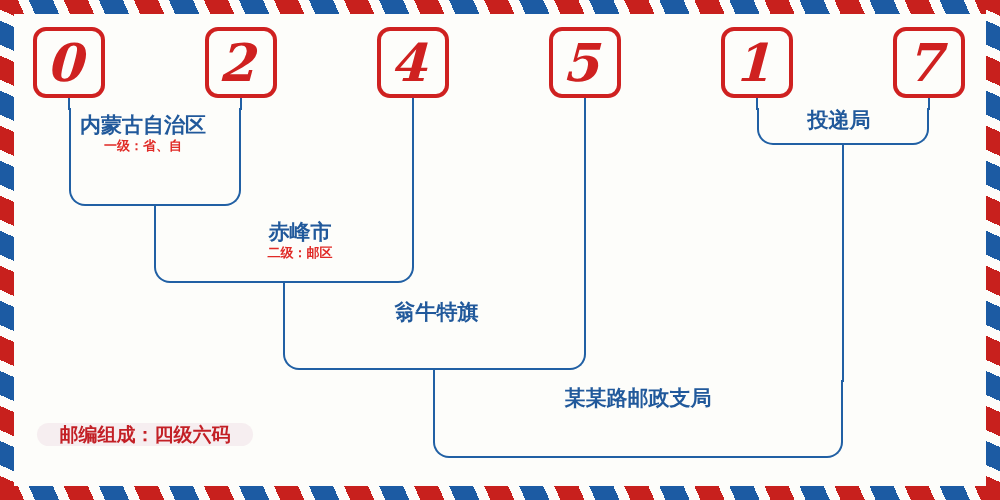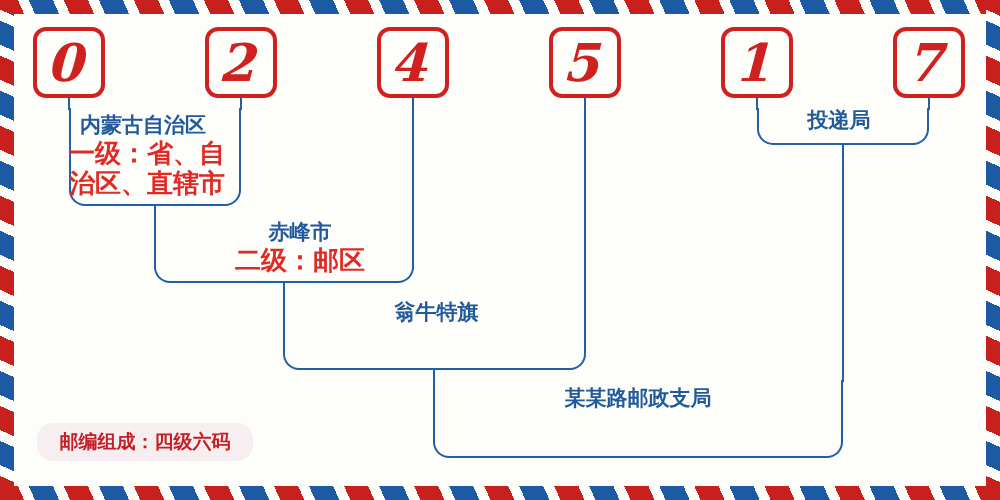--- a/index.html
+++ b/index.html
@@ -106,31 +106,31 @@
     color: #21599b;
     font-family: "Liberation Serif", "DejaVu Serif", serif;
     font-weight: bold;
     font-size: 21px;
     white-space: nowrap;
   }
   .label-sub {
     color: #e02a26;
     font-family: "DejaVu Sans", "Liberation Sans", sans-serif;
     font-weight: bold;
-    font-size: 26px;
+    font-size: 13px;
   }
   .label-sub.nowrap { white-space: nowrap; }
 
   
   #footer-badge {
     position: absolute;
     left: 37px;
     top: 423px;
     width: 216px;
-    height: 38px;
+    height: 23px;
     background: #f6eef0;
     border-radius: 16px;
     display: flex;
     align-items: center;
     justify-content: center;
     z-index: 10;
     text-align: center;
   }
   #footer-badge .badge-text {
     color: #c32026;
@@ -168,21 +168,20 @@
   <div class="digit-card" style="left:893px;">
     <span class="digit">7</span>
   </div>
 
   <div class="vline" style="left:68px;  top:98px;  height:12px;"></div>
   <div class="vline" style="left:240px; top:98px;  height:12px;"></div>
   <div class="bracket" style="left:69px; top:108px; width:172px; height:98px;"></div>
   <div class="label-group" style="left:69px; top:113px; width:148px;">
     <div class="label-title">内蒙古自治区</div>
     <div class="label-sub nowrap">一级：省、自</div>
-    <div class="label-sub nowrap">治区、直辖市</div>
   </div>
 
   <div class="vline" style="left:154px; top:206px; height:12px;"></div>
   <div class="vline" style="left:412px; top:98px;  height:120px;"></div>
   <div class="bracket" style="left:154px; top:216px; width:260px; height:67px;"></div>
   <div class="label-group" style="left:154px; top:220px; width:292px;">
     <div class="label-title">赤峰市</div>
     <div class="label-sub nowrap">二级：邮区</div>
   </div>
 

